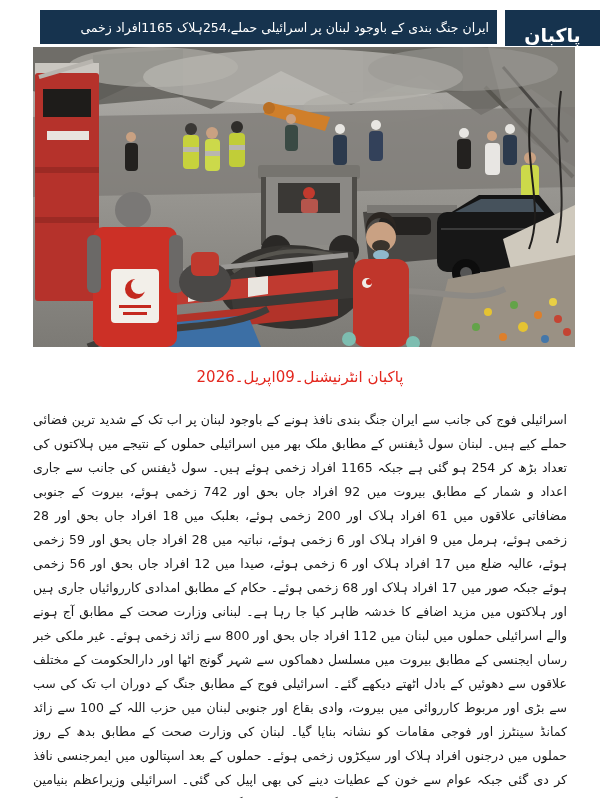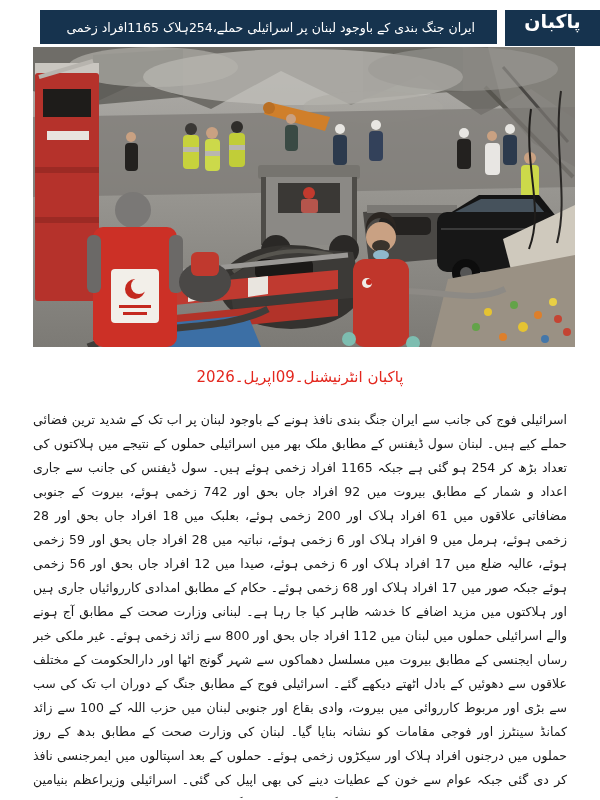--- a/index.html
+++ b/index.html
@@ -5,27 +5,27 @@
   html,body{margin:0;padding:0;}
   body{
     width:600px;height:800px;position:relative;background:#ffffff;
     font-family:"DejaVu Sans",sans-serif;overflow:hidden;
   }
   
   .topbar-headline{
     position:absolute;top:10px;left:40px;width:457px;height:34px;
     background:#16334e;color:#ffffff;direction:rtl;
     display:flex;align-items:center;justify-content:flex-start;
-    padding:0 22px 0 4px;box-sizing:border-box;
+    padding:0 8px 0 4px;box-sizing:border-box;
     font-size:12.5px;white-space:nowrap;overflow:hidden;
   }
   .topbar-logo{
     position:absolute;top:10px;left:505px;width:95px;height:36px;
     background:#16334e;color:#ffffff;
-    display:flex;align-items:flex-start;justify-content:center;
+    display:flex;align-items:flex-end;justify-content:center;
     font-size:19px;font-weight:bold;direction:rtl;
   }
   
   .photo{
     position:absolute;top:47px;left:33px;width:542px;height:300px;
     overflow:hidden;background:#8f8d88;
   }
   .photo svg{display:block;width:100%;height:100%;}
   
   .byline{

